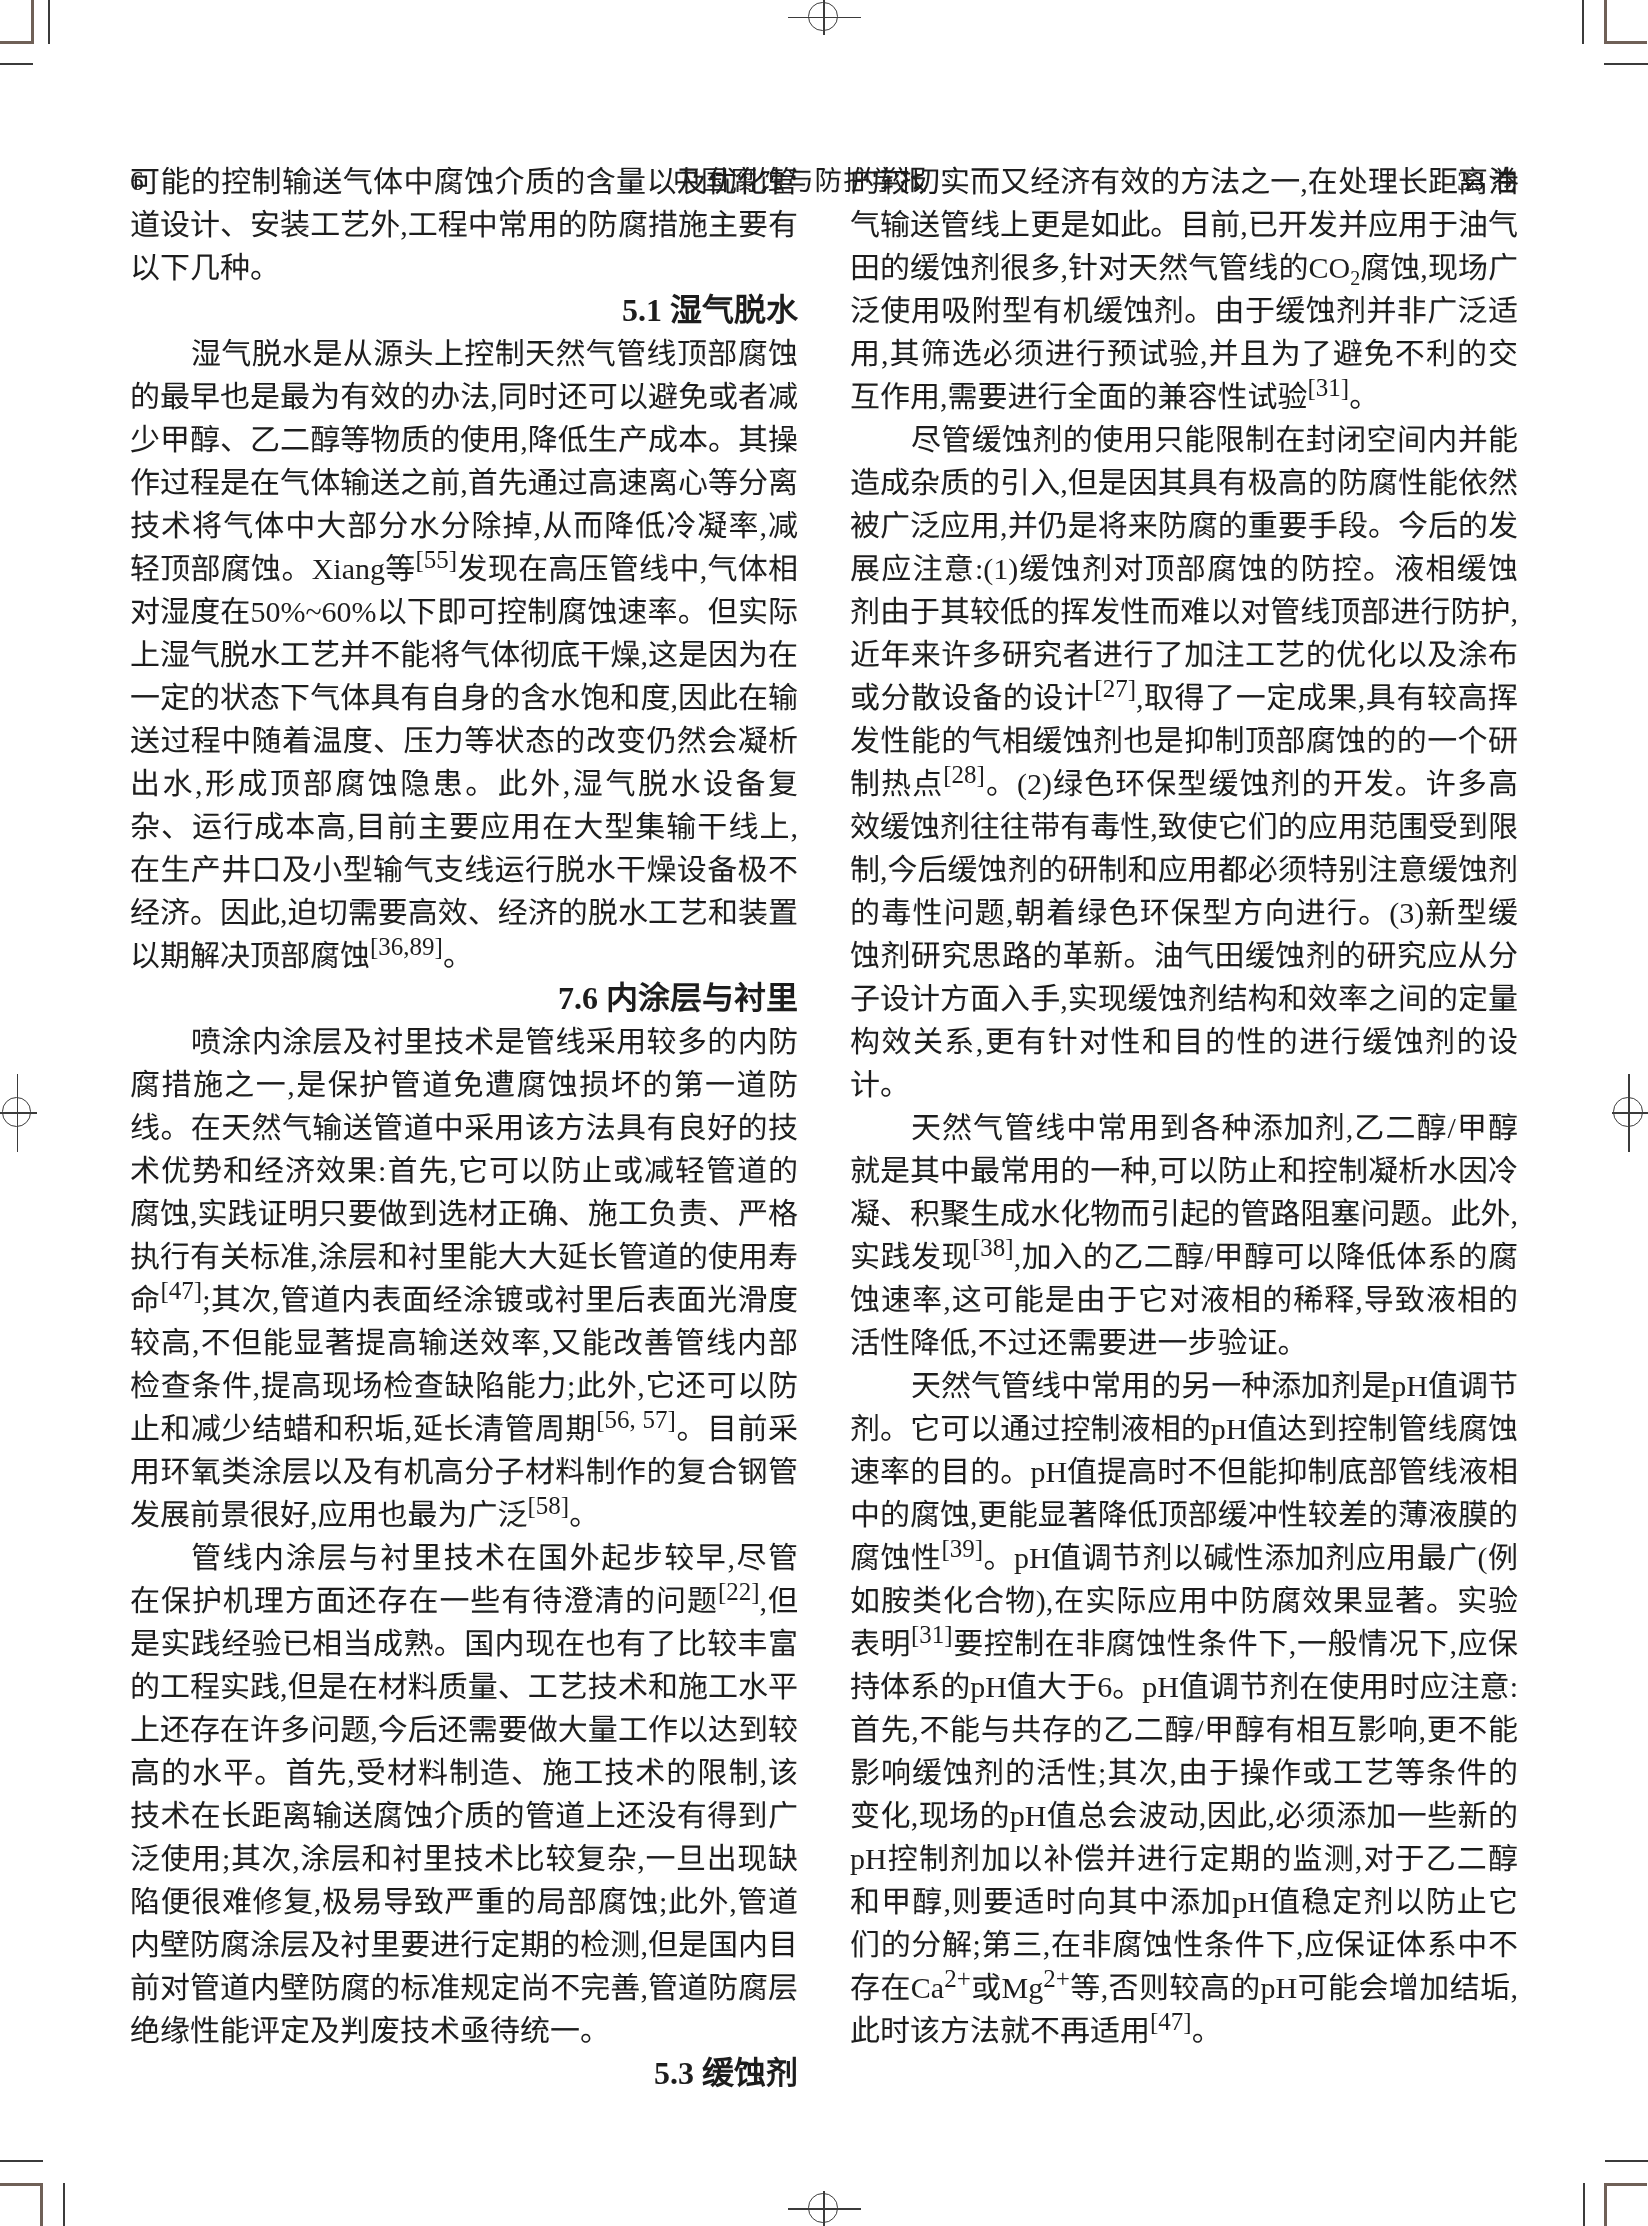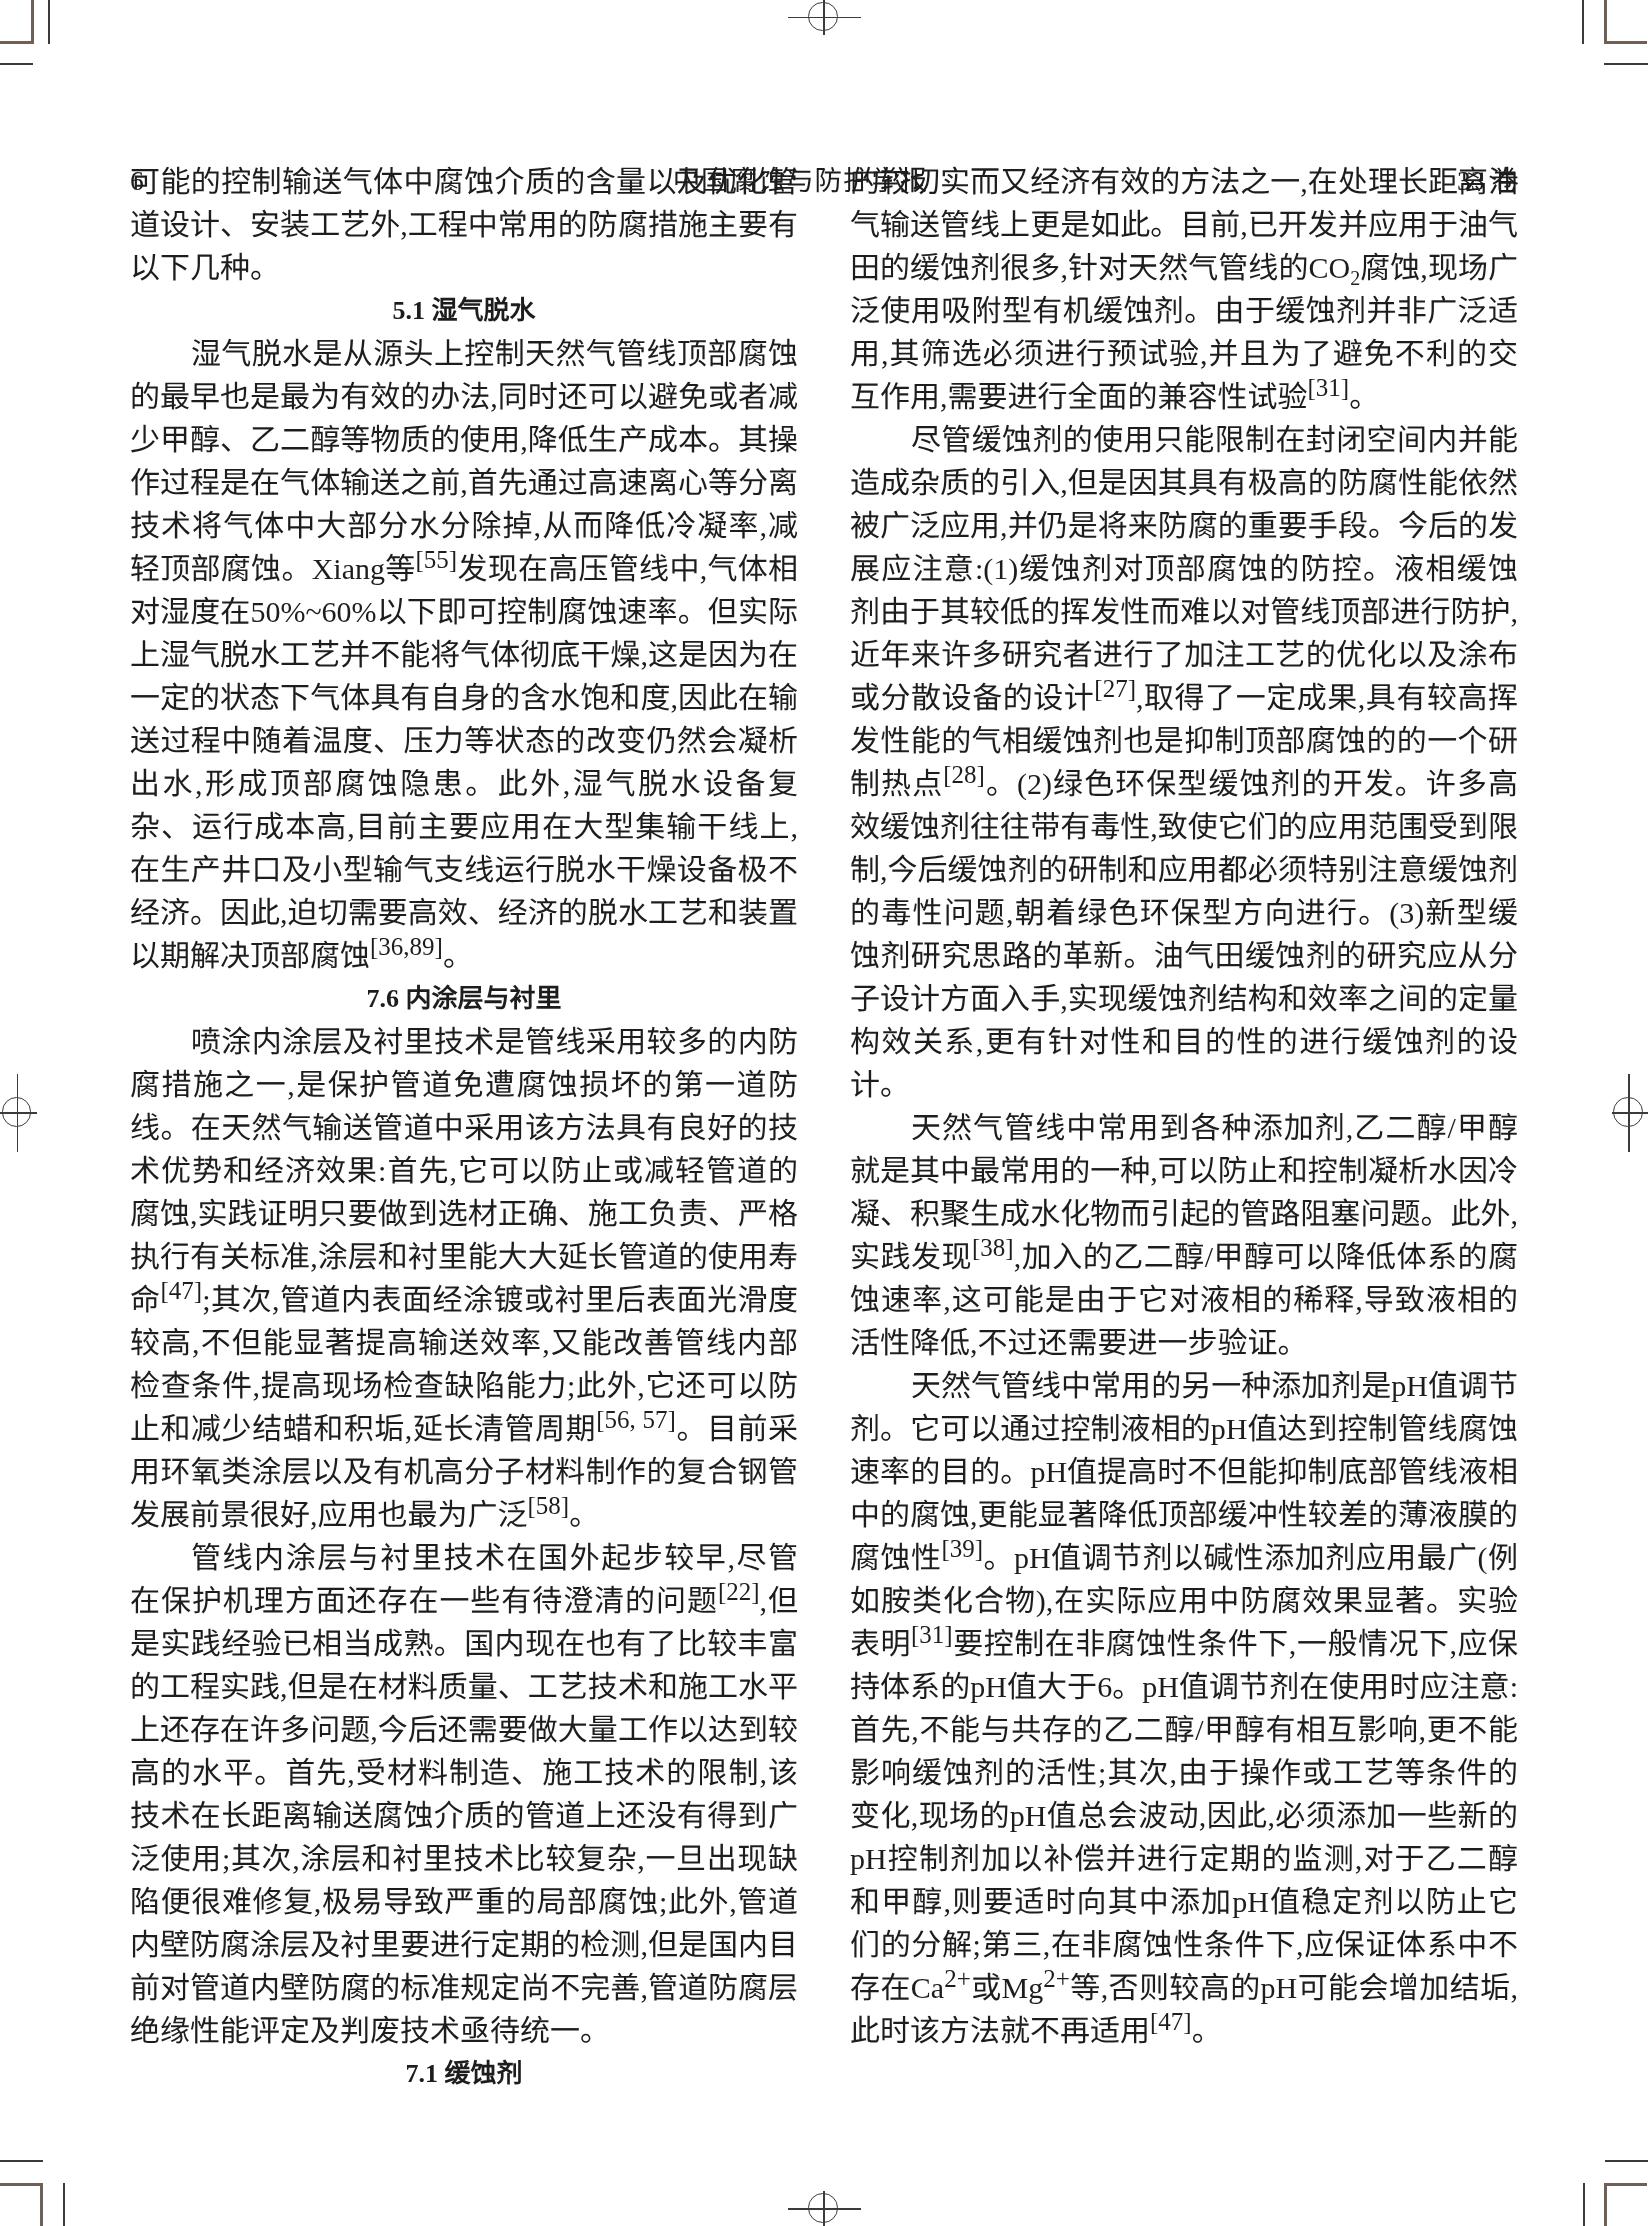--- a/index.html
+++ b/index.html
@@ -26,21 +26,21 @@
   .header .title{letter-spacing:0.9px;}
   
   .col{
     position:absolute;top:160px;width:668px;
     font-size:30px;line-height:43px;
     text-align:justify;text-justify:inter-ideograph;
   }
   .col-left{left:130px;}
   .col-right{left:850px;}
   .col p,.col h3{margin:0;padding:0;}
-  .col h3{font-size:26px;font-weight:bold;line-height:43px;text-align:center;}
+  .col h3{font-size:32px;font-weight:bold;line-height:43px;text-align:right;}
   .col p.indent{text-indent:61px;}
   sup{font-size:25px;line-height:0;vertical-align:super;}
   sub{font-size:20px;line-height:0;vertical-align:sub;}
   
   .mk{position:absolute;background:var(--mark);}
   .mk-v{width:1.8px;}
   .mk-h{height:1.8px;}
   .reg-circle{
     position:absolute;width:27.5px;height:27.5px;border:1.8px solid var(--mark);
     border-radius:50%;background:transparent;
@@ -104,21 +104,21 @@
     <span>33 卷</span>
   </div>
 
   <div class="col col-left">
     <p>可能的控制输送气体中腐蚀介质的含量以及优化管道设计、安装工艺外,工程中常用的防腐措施主要有以下几种。</p>
     <h3>5.1 湿气脱水</h3>
     <p class="indent">湿气脱水是从源头上控制天然气管线顶部腐蚀的最早也是最为有效的办法,同时还可以避免或者减少甲醇、乙二醇等物质的使用,降低生产成本。其操作过程是在气体输送之前,首先通过高速离心等分离技术将气体中大部分水分除掉,从而降低冷凝率,减轻顶部腐蚀。Xiang等<sup>[55]</sup>发现在高压管线中,气体相对湿度在50%~60%以下即可控制腐蚀速率。但实际上湿气脱水工艺并不能将气体彻底干燥,这是因为在一定的状态下气体具有自身的含水饱和度,因此在输送过程中随着温度、压力等状态的改变仍然会凝析出水,形成顶部腐蚀隐患。此外,湿气脱水设备复杂、运行成本高,目前主要应用在大型集输干线上,在生产井口及小型输气支线运行脱水干燥设备极不经济。因此,迫切需要高效、经济的脱水工艺和装置以期解决顶部腐蚀<sup>[36,89]</sup>。</p>
     <h3>7.6 内涂层与衬里</h3>
     <p class="indent">喷涂内涂层及衬里技术是管线采用较多的内防腐措施之一,是保护管道免遭腐蚀损坏的第一道防线。在天然气输送管道中采用该方法具有良好的技术优势和经济效果:首先,它可以防止或减轻管道的腐蚀,实践证明只要做到选材正确、施工负责、严格执行有关标准,涂层和衬里能大大延长管道的使用寿命<sup>[47]</sup>;其次,管道内表面经涂镀或衬里后表面光滑度较高,不但能显著提高输送效率,又能改善管线内部检查条件,提高现场检查缺陷能力;此外,它还可以防止和减少结蜡和积垢,延长清管周期<sup>[56, 57]</sup>。目前采用环氧类涂层以及有机高分子材料制作的复合钢管发展前景很好,应用也最为广泛<sup>[58]</sup>。</p>
     <p class="indent">管线内涂层与衬里技术在国外起步较早,尽管在保护机理方面还存在一些有待澄清的问题<sup>[22]</sup>,但是实践经验已相当成熟。国内现在也有了比较丰富的工程实践,但是在材料质量、工艺技术和施工水平上还存在许多问题,今后还需要做大量工作以达到较高的水平。首先,受材料制造、施工技术的限制,该技术在长距离输送腐蚀介质的管道上还没有得到广泛使用;其次,涂层和衬里技术比较复杂,一旦出现缺陷便很难修复,极易导致严重的局部腐蚀;此外,管道内壁防腐涂层及衬里要进行定期的检测,但是国内目前对管道内壁防腐的标准规定尚不完善,管道防腐层绝缘性能评定及判废技术亟待统一。</p>
-    <h3>7.1 缓蚀剂</h3>
+    <h3>5.3 缓蚀剂</h3>
   </div>
 
   <div class="col col-right">
     <p>的较切实而又经济有效的方法之一,在处理长距离油气输送管线上更是如此。目前,已开发并应用于油气田的缓蚀剂很多,针对天然气管线的CO<sub>2</sub>腐蚀,现场广泛使用吸附型有机缓蚀剂。由于缓蚀剂并非广泛适用,其筛选必须进行预试验,并且为了避免不利的交互作用,需要进行全面的兼容性试验<sup>[31]</sup>。</p>
     <p class="indent">尽管缓蚀剂的使用只能限制在封闭空间内并能造成杂质的引入,但是因其具有极高的防腐性能依然被广泛应用,并仍是将来防腐的重要手段。今后的发展应注意:(1)缓蚀剂对顶部腐蚀的防控。液相缓蚀剂由于其较低的挥发性而难以对管线顶部进行防护,近年来许多研究者进行了加注工艺的优化以及涂布或分散设备的设计<sup>[27]</sup>,取得了一定成果,具有较高挥发性能的气相缓蚀剂也是抑制顶部腐蚀的的一个研制热点<sup>[28]</sup>。(2)绿色环保型缓蚀剂的开发。许多高效缓蚀剂往往带有毒性,致使它们的应用范围受到限制,今后缓蚀剂的研制和应用都必须特别注意缓蚀剂的毒性问题,朝着绿色环保型方向进行。(3)新型缓蚀剂研究思路的革新。油气田缓蚀剂的研究应从分子设计方面入手,实现缓蚀剂结构和效率之间的定量构效关系,更有针对性和目的性的进行缓蚀剂的设计。</p>
     <p class="indent">天然气管线中常用到各种添加剂,乙二醇/甲醇就是其中最常用的一种,可以防止和控制凝析水因冷凝、积聚生成水化物而引起的管路阻塞问题。此外,实践发现<sup>[38]</sup>,加入的乙二醇/甲醇可以降低体系的腐蚀速率,这可能是由于它对液相的稀释,导致液相的活性降低,不过还需要进一步验证。</p>
     <p class="indent">天然气管线中常用的另一种添加剂是pH值调节剂。它可以通过控制液相的pH值达到控制管线腐蚀速率的目的。pH值提高时不但能抑制底部管线液相中的腐蚀,更能显著降低顶部缓冲性较差的薄液膜的腐蚀性<sup>[39]</sup>。pH值调节剂以碱性添加剂应用最广(例如胺类化合物),在实际应用中防腐效果显著。实验表明<sup>[31]</sup>要控制在非腐蚀性条件下,一般情况下,应保持体系的pH值大于6。pH值调节剂在使用时应注意:首先,不能与共存的乙二醇/甲醇有相互影响,更不能影响缓蚀剂的活性;其次,由于操作或工艺等条件的变化,现场的pH值总会波动,因此,必须添加一些新的pH控制剂加以补偿并进行定期的监测,对于乙二醇和甲醇,则要适时向其中添加pH值稳定剂以防止它们的分解;第三,在非腐蚀性条件下,应保证体系中不存在Ca<sup>2+</sup>或Mg<sup>2+</sup>等,否则较高的pH可能会增加结垢,此时该方法就不再适用<sup>[47]</sup>。</p>
   </div>
 
 </div>

